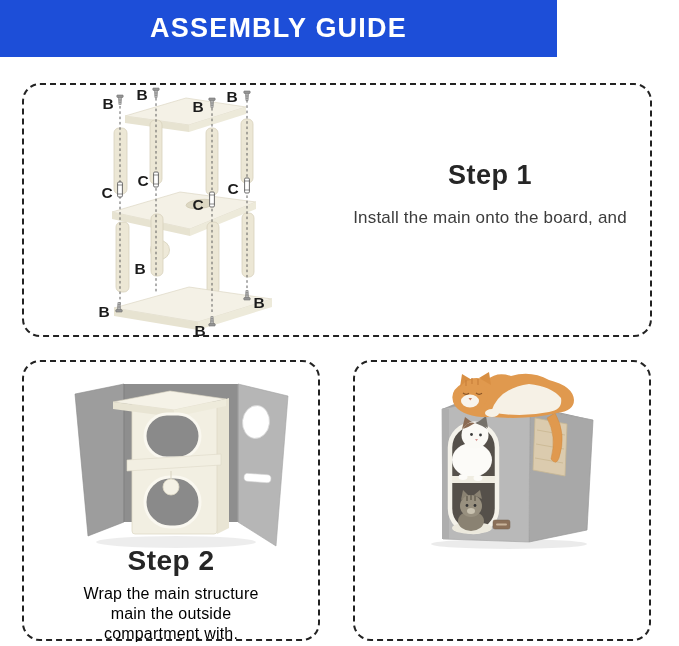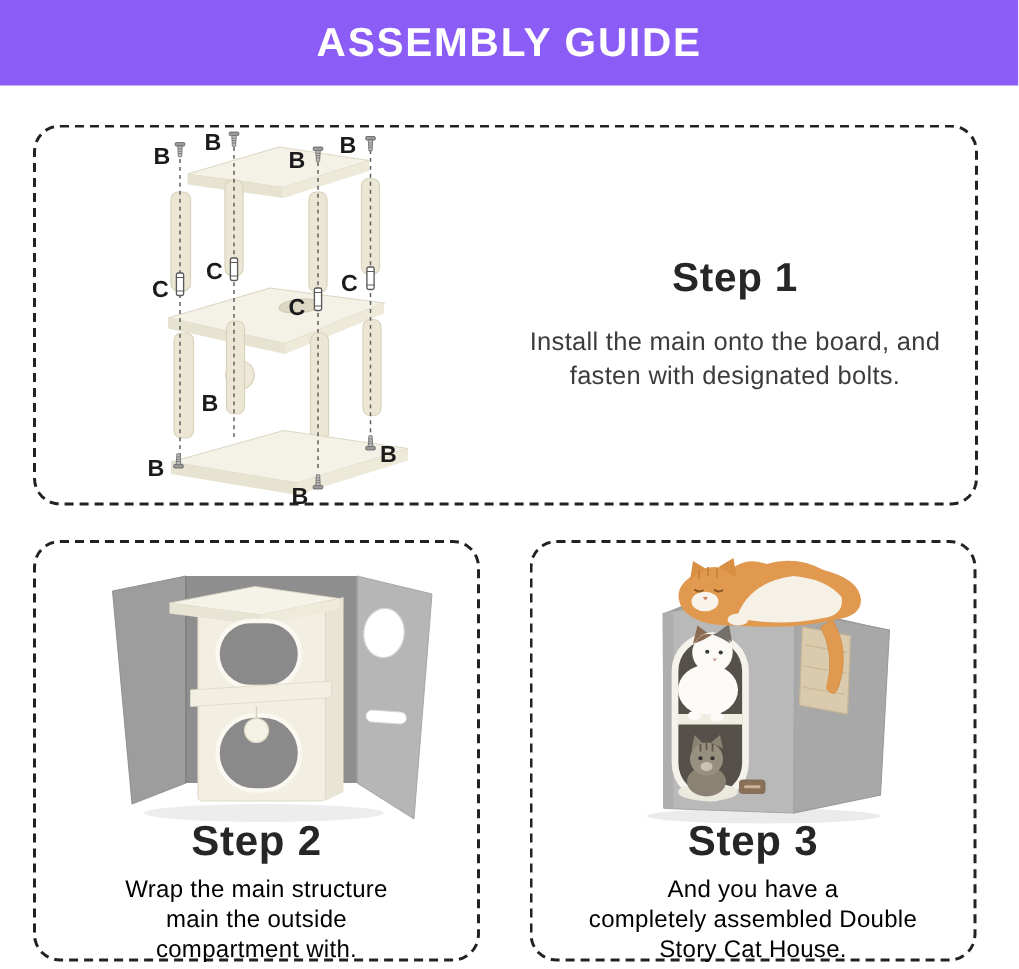--- a/index.html
+++ b/index.html
@@ -1,33 +1,33 @@
 <!DOCTYPE html>
 <html><head>
 <meta charset="utf-8">
 <style>
   html,body{margin:0;padding:0;background:#fff;font-family:"Liberation Sans",sans-serif;}
   .stage{position:relative;width:679px;height:646px;background:#fff;overflow:hidden;}
 
-  .topbar{position:absolute;left:0;top:0;width:679px;height:57px;background:#8b5cf6;
+  .topbar{position:absolute;left:0;top:0;width:557px;height:57px;background:#1d4ed8;
           display:flex;align-items:center;justify-content:center;}
   .topbar h1{margin:0;color:#fff;font-size:27px;font-weight:700;letter-spacing:1.2px;}
 
   .panel{position:absolute;border:2px dashed #222;border-radius:18px;background:#fff;box-sizing:border-box;}
   .panel-1{left:22px;top:83px;width:630px;height:254px;}
   .panel-2{left:22px;top:360px;width:298px;height:281px;}
   .panel-3{left:353px;top:360px;width:298px;height:281px;}
 
   .fig{position:absolute;}
   .fig1{left:66px;top:1px;}
   .fig2{left:24px;top:12px;}
   .fig3{left:24px;top:6px;}
 
   .cap1{position:absolute;left:296px;top:70px;width:340px;text-align:center;}
-  .cap1 h2{margin:15px;font-size:27px;font-weight:700;color:#262626;letter-spacing:.5px;}
+  .cap1 h2{margin:5px;font-size:27px;font-weight:700;color:#262626;letter-spacing:.5px;}
   .cap1 p{margin:15px 0 0;font-size:17px;line-height:23px;color:#3c3c3c;letter-spacing:.2px;}
 
   .capb{position:absolute;left:0;top:183px;width:100%;text-align:center;}
   .capb h2{margin:0;font-size:28px;font-weight:700;color:#262626;letter-spacing:.5px;}
   .capb p{margin:7px 0 0;font-size:16px;line-height:20px;color:#000000;letter-spacing:.2px;}
 
   
   .board-top{fill:#f4f1e6;stroke:#dcd7c4;stroke-width:.7;}
   .board-edge-l{fill:#e7e3d1;}
   .board-edge-r{fill:#edeada;}
@@ -136,21 +136,21 @@
         <text class="lbl" x="50" y="188">B</text>
         <text class="lbl" x="14" y="231">B</text>
         <text class="lbl" x="169" y="222">B</text>
         <text class="lbl" x="110" y="250">B</text>
       </g>
     </svg>
 
     <div class="cap1">
       <h2>Step 1</h2>
       <p><span>Install the main onto the board, and</span><br>
-      <span>fasten with designated bolts.</span></p>
+      </p>
     </div>
   </section>
 
   <section class="panel panel-2">
 
     <svg class="fig fig2" width="250" height="180" viewBox="0 0 250 180">
       <ellipse cx="128" cy="168" rx="80" ry="6" fill="rgba(0,0,0,0.07)"></ellipse>
 
       <g>
         <path d="M27 20 L76 10 L76 148 L40 162 Z" fill="#9d9d9d" stroke="#8a8a8a" stroke-width="0.6"></path>
@@ -244,21 +244,15 @@
         <path d="M100 10 L110 4 L112 17 Z" fill="#d88f43"></path>
         <circle cx="94" cy="27" r="15" fill="#e0994e"></circle>
         <path d="M87 12 v6 M93 10 v6 M99 11 v6" stroke="#c8803b" stroke-width="1.2"></path>
         <ellipse cx="91" cy="33" rx="9" ry="6.5" fill="#f8f4ec"></ellipse>
         <path d="M84 25 q3 2.5 6 0.3 M97 25 q3 2.5 6 0.3" fill="none" stroke="#8a5526" stroke-width="1.2"></path>
         <path d="M89.5 30 l3.5 0 l-1.7 2.4 Z" fill="#cc7f62"></path>
         <ellipse cx="113" cy="45" rx="7" ry="4" fill="#f6f1e6"></ellipse>
       </g>
     </svg>
 
-    <div class="capb">
-      <h2>Step 3</h2>
-      <p><span>And you have a</span><br>
-      <span>completely assembled Double</span><br>
-      <span>Story Cat House.</span></p>
-    </div>
   </section>
 
 </div>
 
 </body></html>

